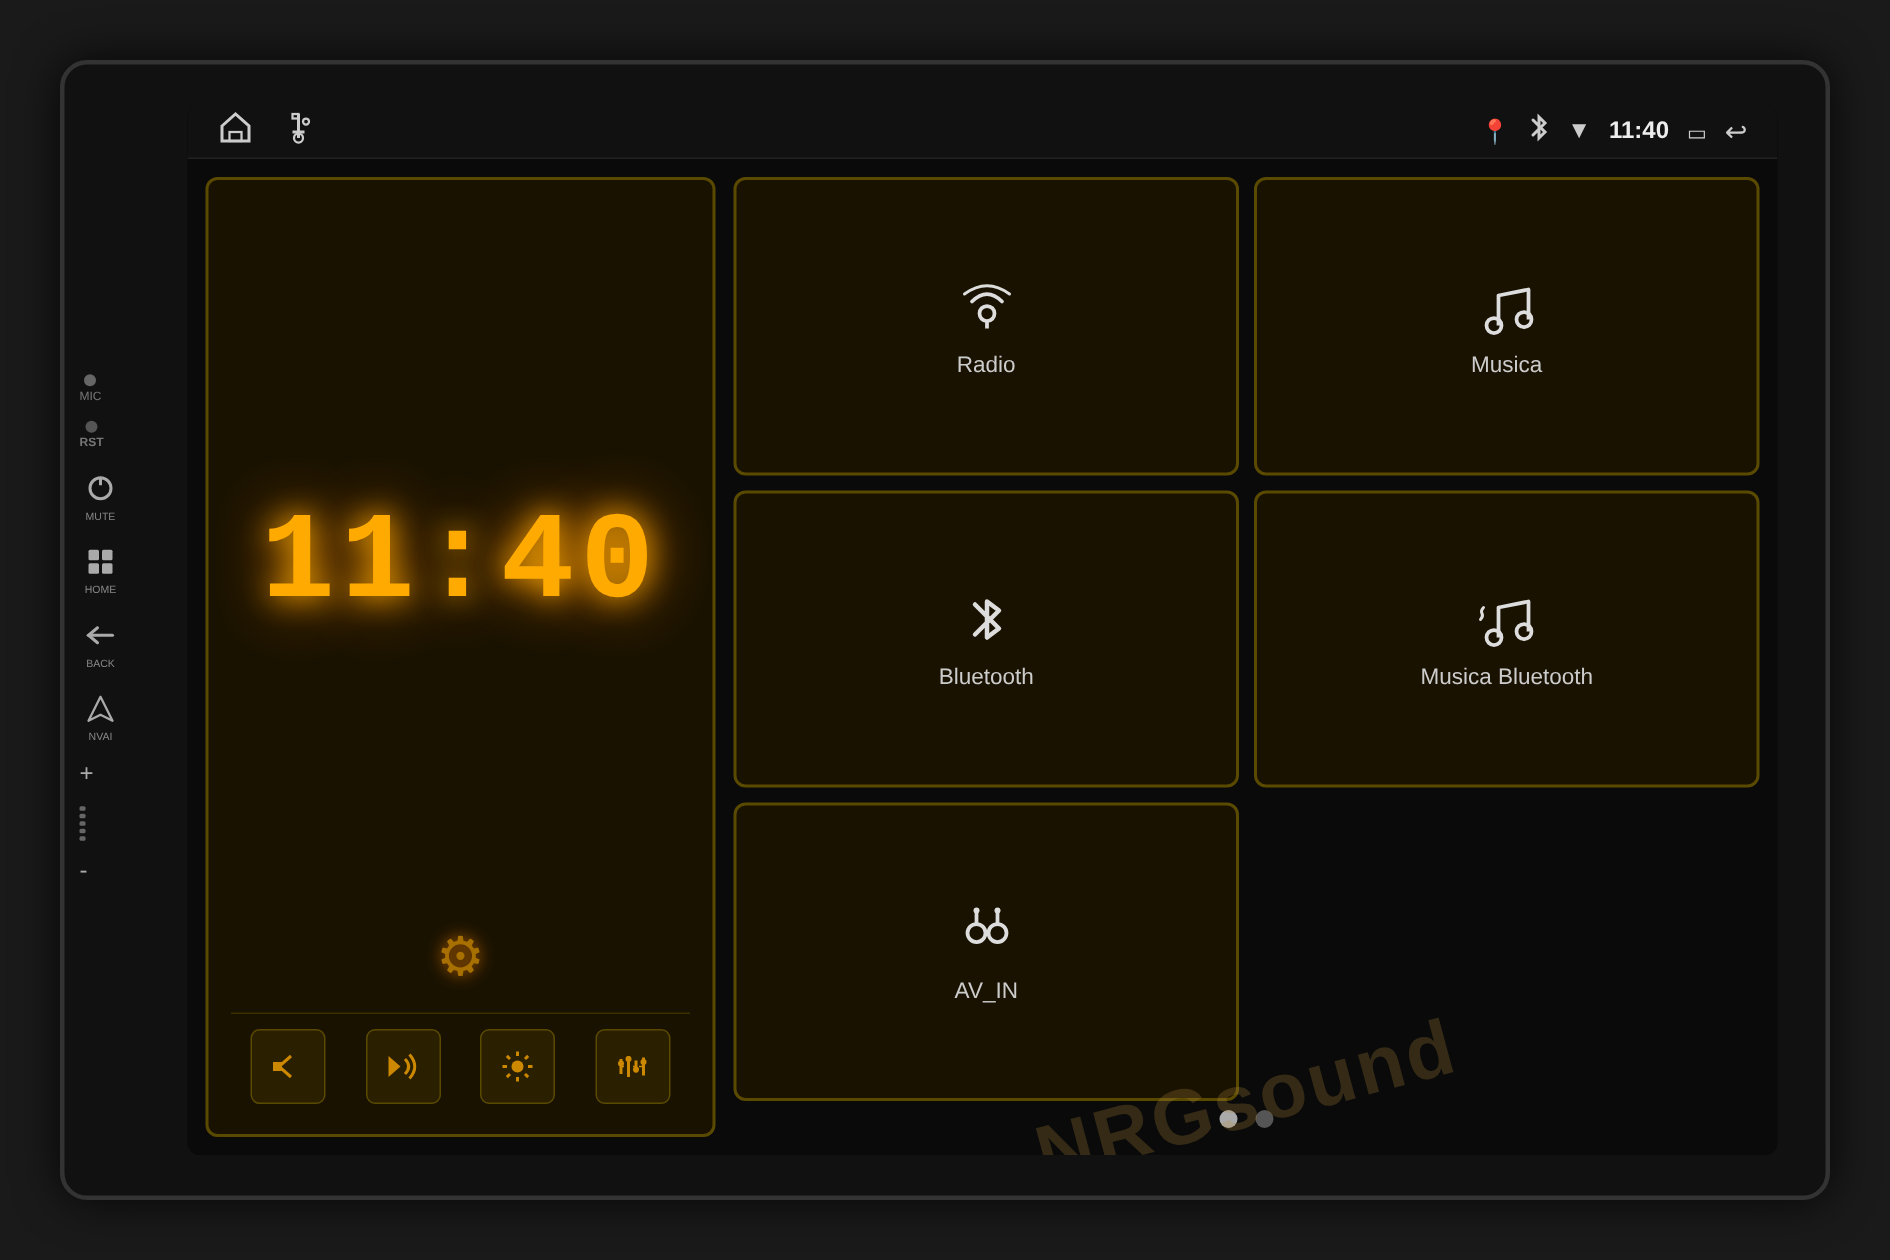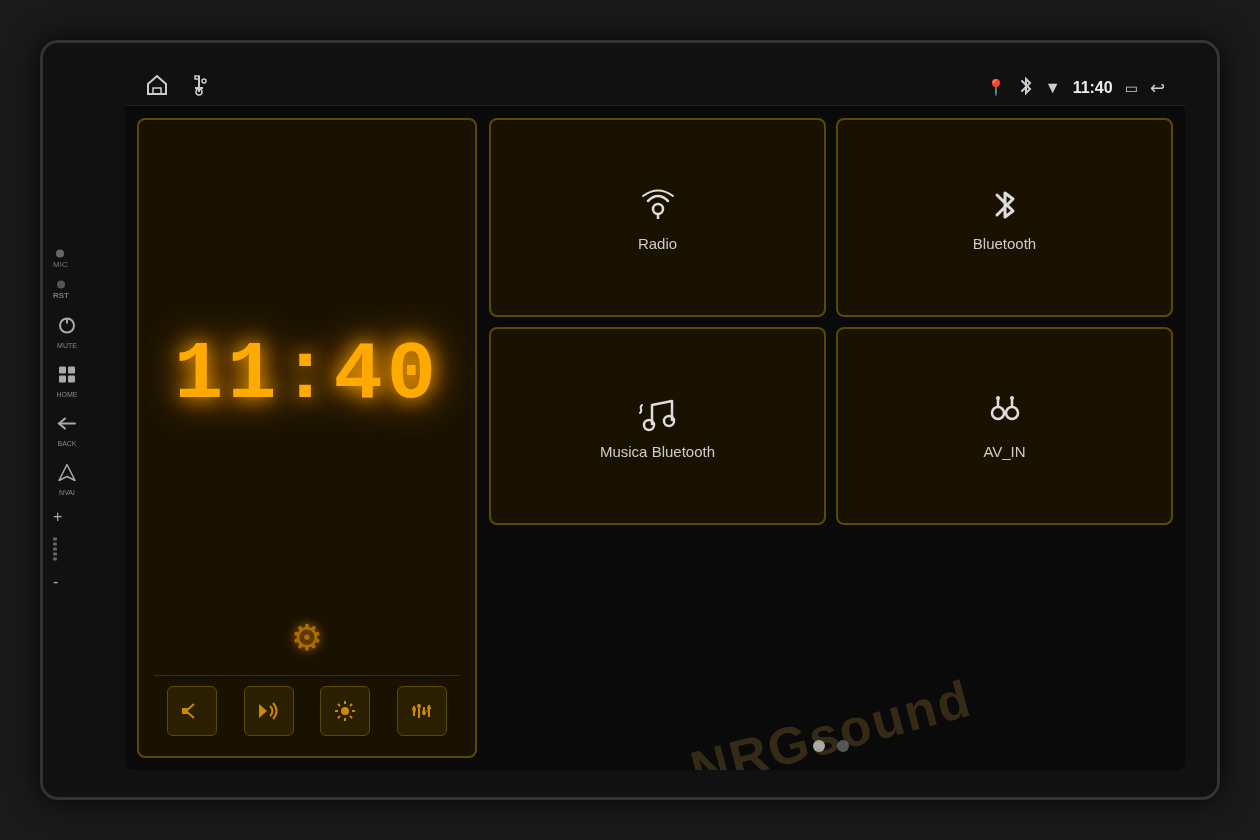--- a/index.html
+++ b/index.html
@@ -426,20 +426,28 @@
             <svg width="44" height="44" viewBox="0 0 44 44">
               <circle cx="22" cy="26" r="5" fill="none" stroke="#ddd" stroke-width="2.5"></circle>
               <path d="M12 18 Q22 8 32 18" fill="none" stroke="#ddd" stroke-width="2.5" stroke-linecap="round"></path>
               <path d="M7 13 Q22 2 37 13" fill="none" stroke="#ddd" stroke-width="2" stroke-linecap="round"></path>
               <line x1="22" y1="31" x2="22" y2="36" stroke="#ddd" stroke-width="2.5"></line>
             </svg>
             <span class="grid-label">Radio</span>
           </div>
 
 
+          <div class="grid-item">
+            <svg width="44" height="44" viewBox="0 0 44 44">
+              <path d="M16 34 L16 14 L36 10 L36 30" fill="none" stroke="#ddd" stroke-width="2.5" stroke-linejoin="round"></path>
+              <circle cx="13" cy="34" r="5" fill="none" stroke="#ddd" stroke-width="2.5"></circle>
+              <circle cx="33" cy="30" r="5" fill="none" stroke="#ddd" stroke-width="2.5"></circle>
+            </svg>
+            <span class="grid-label">Musica</span>
+          </div>
 
           <div class="grid-item">
             <svg width="30" height="44" viewBox="0 0 30 44">
               <path d="M7 12 L23 28 L15 34 L15 10 L23 16 L7 32" fill="none" stroke="#ddd" stroke-width="3" stroke-linecap="round" stroke-linejoin="round"></path>
             </svg>
             <span class="grid-label">Bluetooth</span>
           </div>
 
           <div class="grid-item">
             <svg width="44" height="44" viewBox="0 0 44 44">

